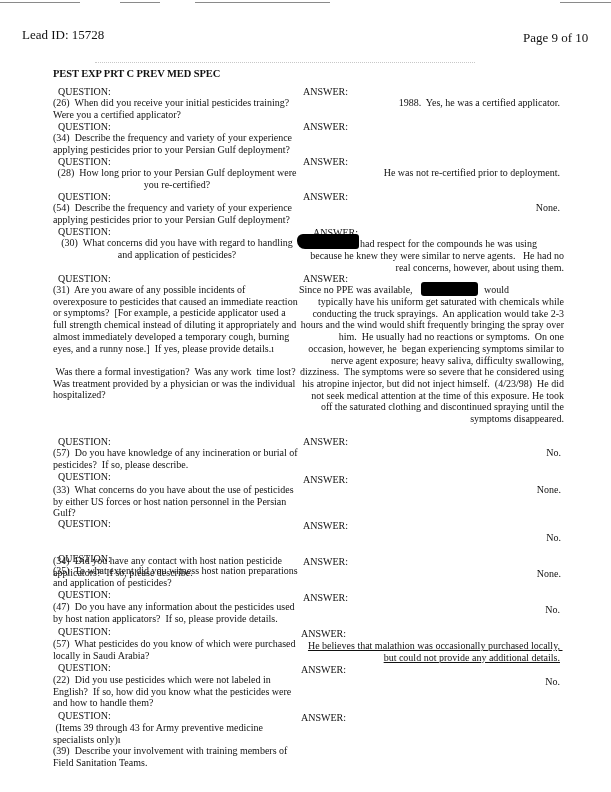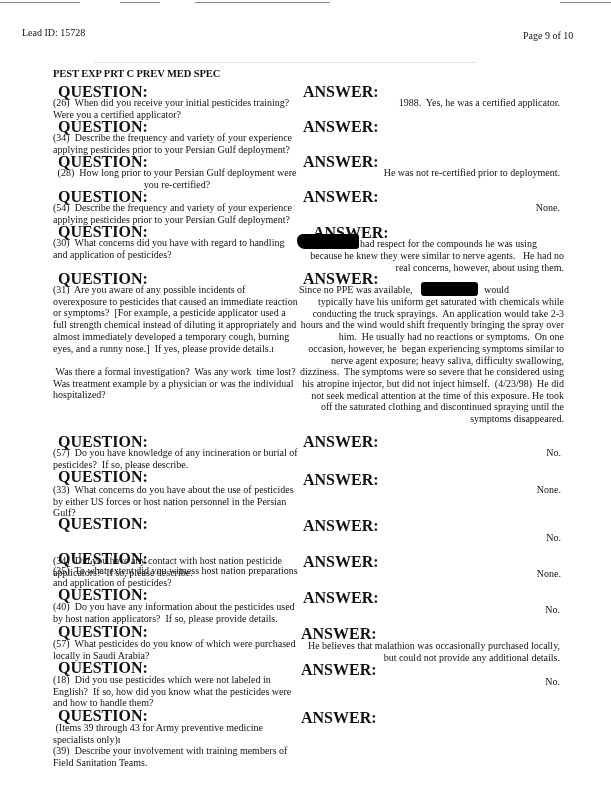--- a/index.html
+++ b/index.html
@@ -1,23 +1,23 @@
 <!DOCTYPE html>
 <html><head>
 <meta charset="utf-8">
 <style>
   html, body { margin:0; padding:0; background:#fff; }
   body { width:611px; height:792px; position:relative; overflow:hidden;
          font-family:"Liberation Serif", "DejaVu Serif", serif; color:#111; }
   .topline { position:absolute; top:2px; height:1px; background:#8a8a8a; }
-  .hdr { position:absolute; font-size:10px; }
+  .hdr { position:absolute; font-size:13px; }
   .title { position:absolute; left:53px; top:68px; font-size:10.5px; font-weight:bold; letter-spacing:-0.1px; }
   .faint { position:absolute; left:95px; top:62px; width:380px; height:1px;
            border-top:1px dotted #c8c8c8; }
-  .lbl { position:absolute; font-weight:bold; font-size:16px; line-height:11px; }
+  .lbl { position:absolute; font-weight:normal; font-size:10px; line-height:11px; }
   .txt { position:absolute; font-size:10px; line-height:11.7px; white-space:pre-wrap; }
   .q { left:53px; width:248px; }
   .a { left:298px; width:262px;text-align:right; }
   .redact { position:absolute; background:#000; border-radius:6px 3px 3px 8px; }
 </style>
 </head>
 <body>
 
 <div class="topline" style="left:0;width:80px;"></div>
 <div class="topline" style="left:120px;width:40px;"></div>
@@ -44,29 +44,29 @@
 <div class="txt q" style="top:167px;text-align:center;">(28)  How long prior to your Persian Gulf deployment were you re-certified?</div>
 <div class="txt a" style="top:167px;">He was not re-certified prior to deployment.</div>
 
 <div class="lbl" style="left:58px;top:191px;">QUESTION:</div>
 <div class="lbl" style="left:303px;top:191px;">ANSWER:</div>
 <div class="txt q" style="top:202px;">(54)  Describe the frequency and variety of your experience applying pesticides prior to your Persian Gulf deployment?</div>
 <div class="txt a" style="top:202px;">None.</div>
 
 <div class="lbl" style="left:58px;top:226px;">QUESTION:</div>
 <div class="lbl" style="left:313px;top:227px;">ANSWER:</div>
-<div class="txt q" style="top:237px;">(30)  What concerns did you have with regard to handling and application of pesticides?</div>
+<div class="txt q" style="top:237px;text-align:center;">(30)  What concerns did you have with regard to handling and application of pesticides?</div>
 <div class="redact" style="left:297px;top:234px;width:62px;height:15px;"></div>
 <div class="txt" style="left:360px;top:238px;width:240px;">had respect for the compounds he was using</div>
 <div class="txt a" style="left:299px;top:250px;width:265px;">because he knew they were similar to nerve agents.   He had no real concerns, however, about using them.</div>
 
 <div class="lbl" style="left:58px;top:273px;">QUESTION:</div>
 <div class="lbl" style="left:303px;top:273px;">ANSWER:</div>
 <div class="txt q" style="top:284px;">(31)  Are you aware of any possible incidents of overexposure to pesticides that caused an immediate reaction or symptoms?  [For example, a pesticide applicator used a full strength chemical instead of diluting it appropriately and almost immediately developed a temporary cough, burning eyes, and a runny nose.]  If yes, please provide details.ı</div>
-<div class="txt q" style="top:366px;"> Was there a formal investigation?  Was any work  time lost?  Was treatment example by a physician or was the individual hospitalized?</div>
+<div class="txt q" style="top:366px;"> Was there a formal investigation?  Was any work  time lost?  Was treatment provided by a physician or was the individual hospitalized?</div>
 <div class="txt" style="left:299px;top:284px;width:130px;">Since no PPE was available,</div>
 <div class="redact" style="left:421px;top:282px;width:57px;height:14px;border-radius:3px;"></div>
 <div class="txt" style="left:484px;top:284px;width:60px;">would</div>
 <div class="txt a" style="left:299px;top:296px;width:265px;">typically have his uniform get saturated with chemicals while conducting the truck sprayings.  An application would take 2-3 hours and the wind would shift frequently bringing the spray over him.  He usually had no reactions or symptoms.  On one occasion, however, he  began experiencing symptoms similar to nerve agent exposure; heavy saliva, difficulty swallowing, dizziness.  The symptoms were so severe that he considered using his atropine injector, but did not inject himself.  (4/23/98)  He did not seek medical attention at the time of this exposure. He took off the saturated clothing and discontinued spraying until the symptoms disappeared.</div>
 
 <div class="lbl" style="left:58px;top:436px;">QUESTION:</div>
 <div class="lbl" style="left:303px;top:436px;">ANSWER:</div>
 <div class="txt q" style="top:447px;">(57)  Do you have knowledge of any incineration or burial of pesticides?  If so, please describe.</div>
 <div class="txt a" style="left:299px;top:447px;">No.</div>
 
@@ -80,29 +80,29 @@
 <div class="txt q" style="top:530px;margin-top:25px;">(34)  Did you have any contact with host nation pesticide applicators?  If so, please describe.</div>
 <div class="txt a" style="left:299px;top:532px;">No.</div>
 
 <div class="lbl" style="left:58px;top:553px;">QUESTION:</div>
 <div class="lbl" style="left:303px;top:556px;">ANSWER:</div>
 <div class="txt q" style="top:565px;">(35)  To what extent did you witness host nation preparations and application of pesticides?</div>
 <div class="txt a" style="left:299px;top:568px;">None.</div>
 
 <div class="lbl" style="left:58px;top:589px;">QUESTION:</div>
 <div class="lbl" style="left:303px;top:592px;">ANSWER:</div>
-<div class="txt q" style="top:601px;">(40)  Do you have any information about the pesticides used by host nation applicators?  If so, please provide details.</div>
+<div class="txt q" style="top:601px;">(47)  Do you have any information about the pesticides used by host nation applicators?  If so, please provide details.</div>
 <div class="txt a" style="left:298px;top:604px;">No.</div>
 
 <div class="lbl" style="left:58px;top:626px;">QUESTION:</div>
 <div class="lbl" style="left:301px;top:628px;">ANSWER:</div>
 <div class="txt q" style="top:638px;">(57)  What pesticides do you know of which were purchased locally in Saudi Arabia?</div>
-<div class="txt a" style="top:640px;">He believes that malathion was occasionally purchased locally, but could not provide any additional details.</div>
+<div class="txt a" style="top:640px;text-decoration:underline;">He believes that malathion was occasionally purchased locally, but could not provide any additional details.</div>
 
 <div class="lbl" style="left:58px;top:662px;">QUESTION:</div>
 <div class="lbl" style="left:301px;top:664px;">ANSWER:</div>
-<div class="txt q" style="top:674px;">(18)  Did you use pesticides which were not labeled in English?  If so, how did you know what the pesticides were and how to handle them?</div>
+<div class="txt q" style="top:674px;">(22)  Did you use pesticides which were not labeled in English?  If so, how did you know what the pesticides were and how to handle them?</div>
 <div class="txt a" style="top:676px;">No.</div>
 
 <div class="lbl" style="left:58px;top:710px;">QUESTION:</div>
 <div class="lbl" style="left:301px;top:712px;">ANSWER:</div>
 <div class="txt q" style="top:722px;"> (Items 39 through 43 for Army preventive medicine specialists only)ı</div>
 <div class="txt q" style="top:745px;">(39)  Describe your involvement with training members of Field Sanitation Teams.</div>
 
 </body></html>

